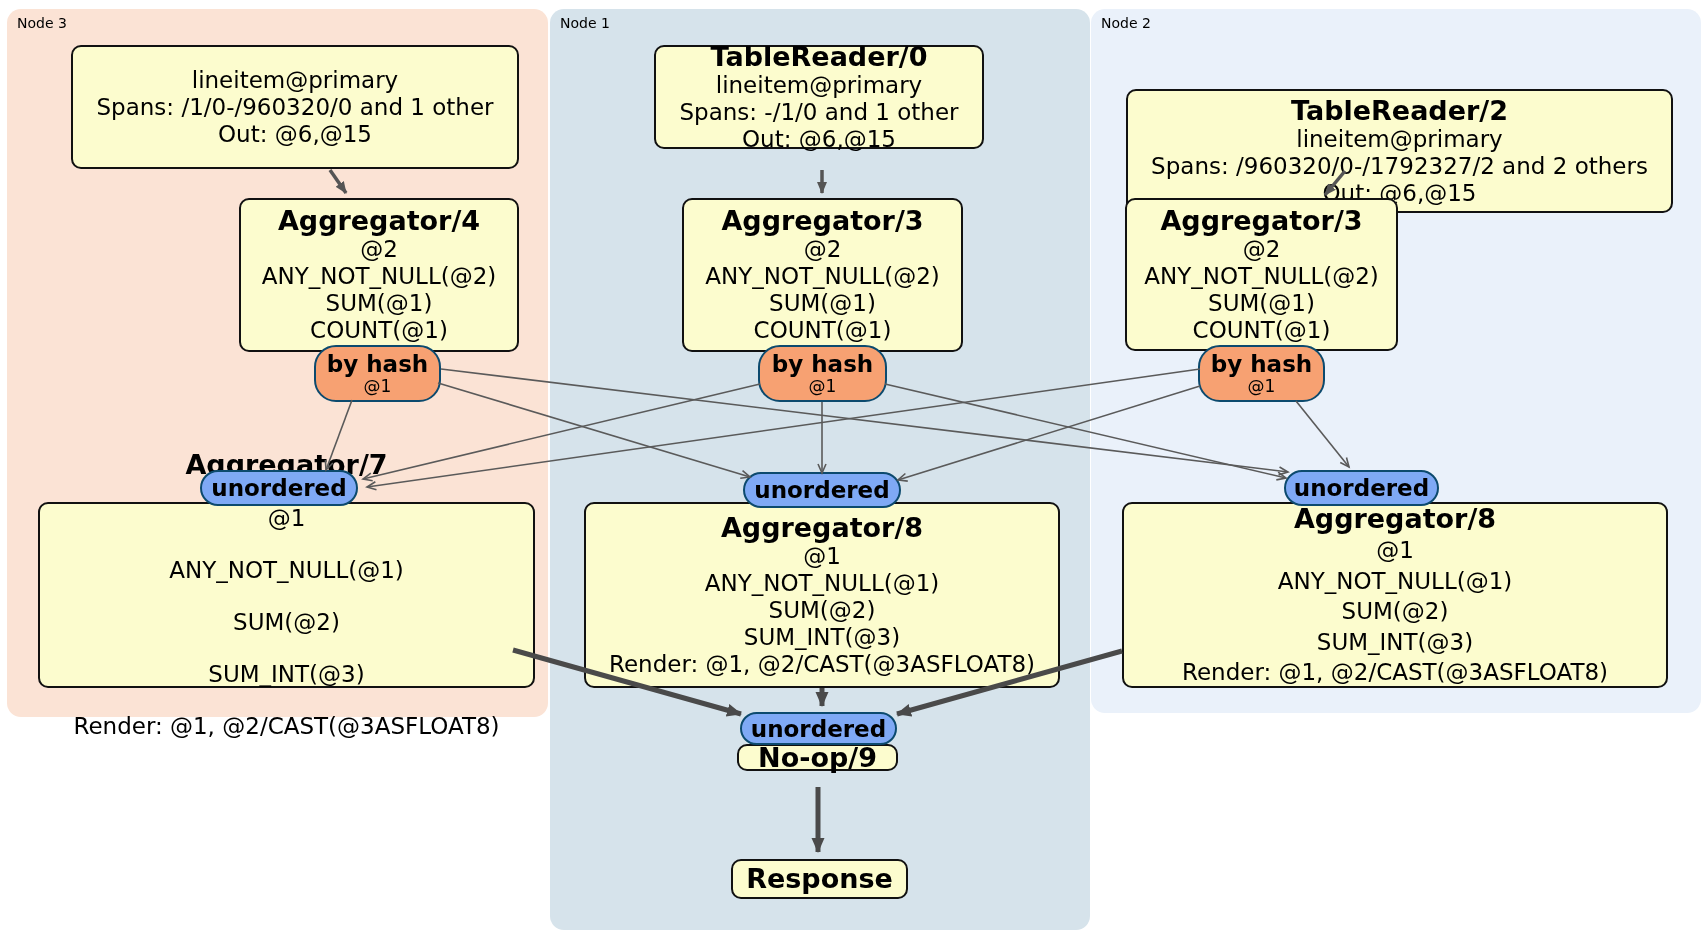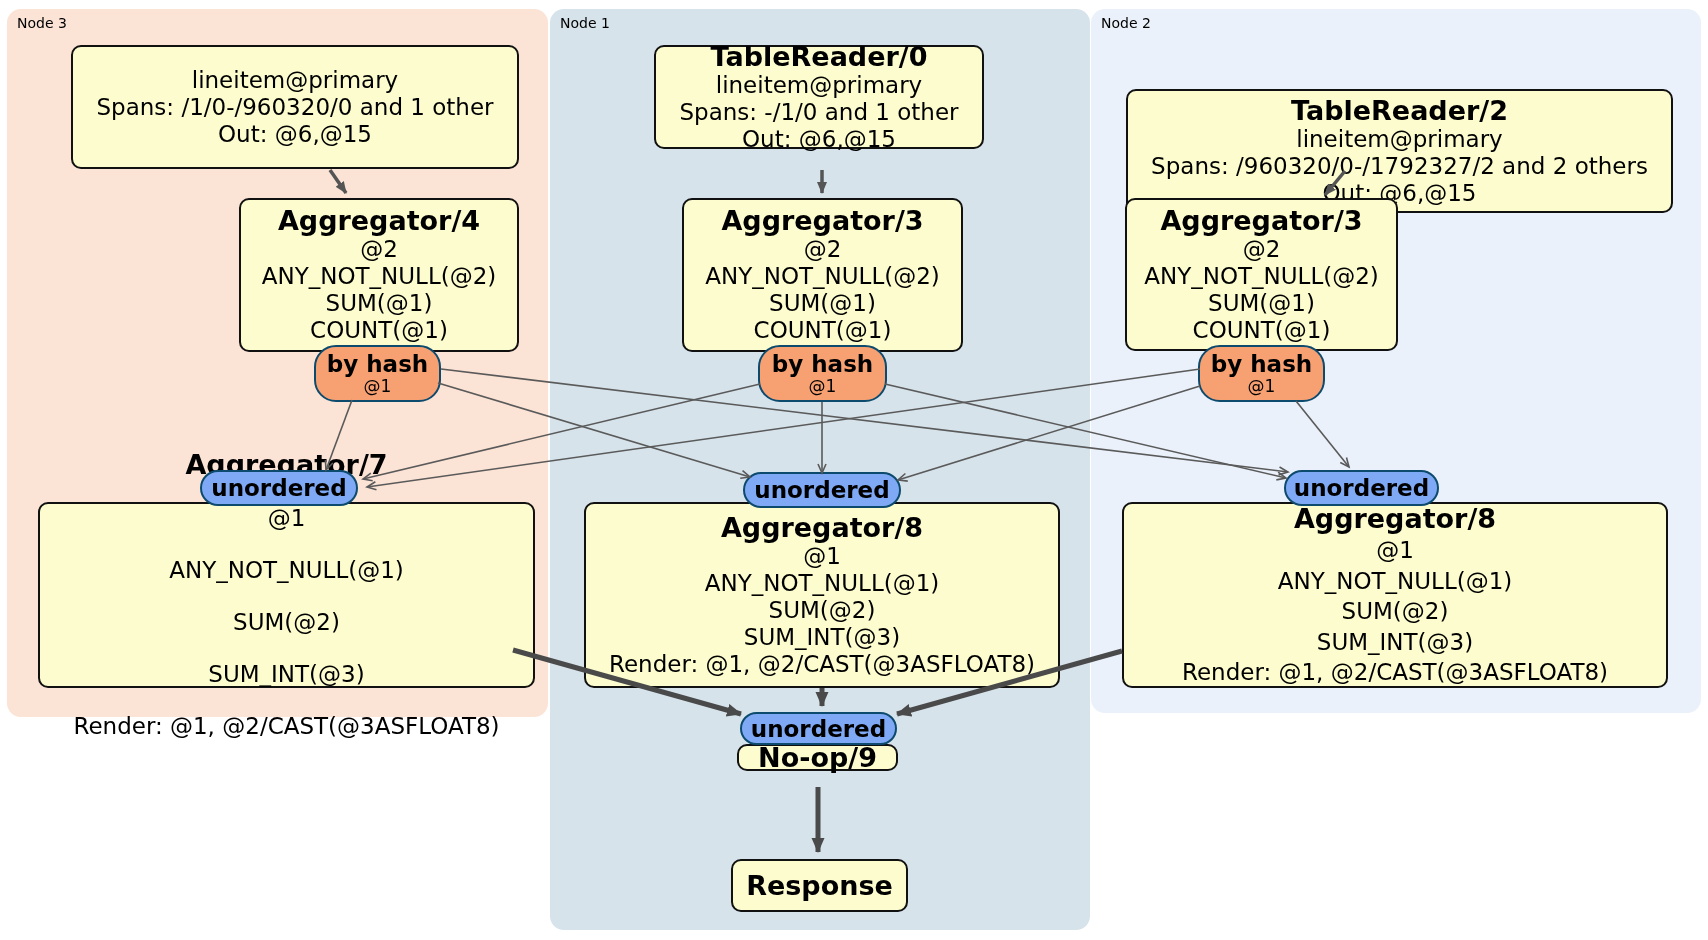--- a/index.html
+++ b/index.html
@@ -129,21 +129,21 @@
     <div class="line">SUM_INT(@3)</div>
     <div class="line">Render: @1, @2/CAST(@3ASFLOAT8)</div>
   </div>
 
   <div class="capsule sync" style="left:740px;top:712px;width:157px;height:33px;">
     <div>unordered</div>
   </div>
   <div class="box" style="left:737px;top:744px;width:161px;height:27px;">
     <div class="title">No-op/9</div>
   </div>
-  <div class="box" style="left:731px;top:859px;width:177px;height:53px;">
+  <div class="box" style="left:731px;top:859px;width:177px;height:40px;">
     <div class="title">Response</div>
   </div>
 
   <svg class="edges" width="1708" height="940" viewBox="0 0 1708 940">
     <defs>
       <marker id="at" markerUnits="userSpaceOnUse" markerWidth="14" markerHeight="12" refX="10" refY="5" orient="auto">
         <path d="M1,1 L10,5 L1,9" fill="none" stroke="#5A5A5A" stroke-width="1.6"></path>
       </marker>
       <marker id="am" markerUnits="userSpaceOnUse" markerWidth="15" markerHeight="12" refX="11" refY="5" orient="auto">
         <path d="M0,0 L12,5 L0,10 Z" fill="#555555"></path>

